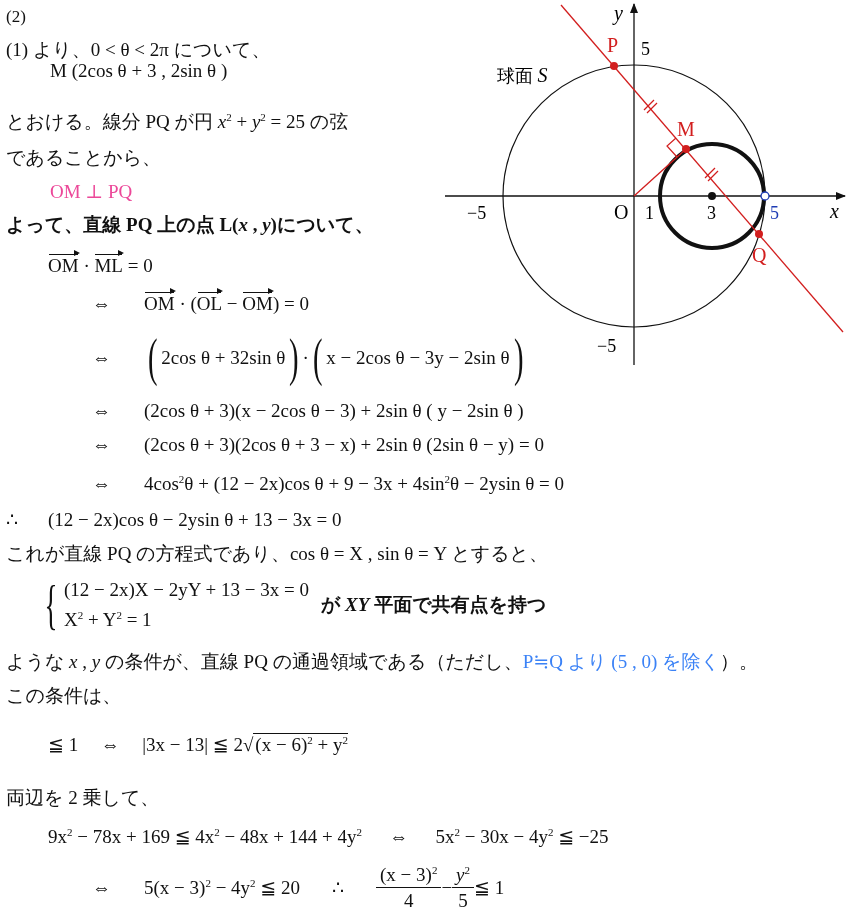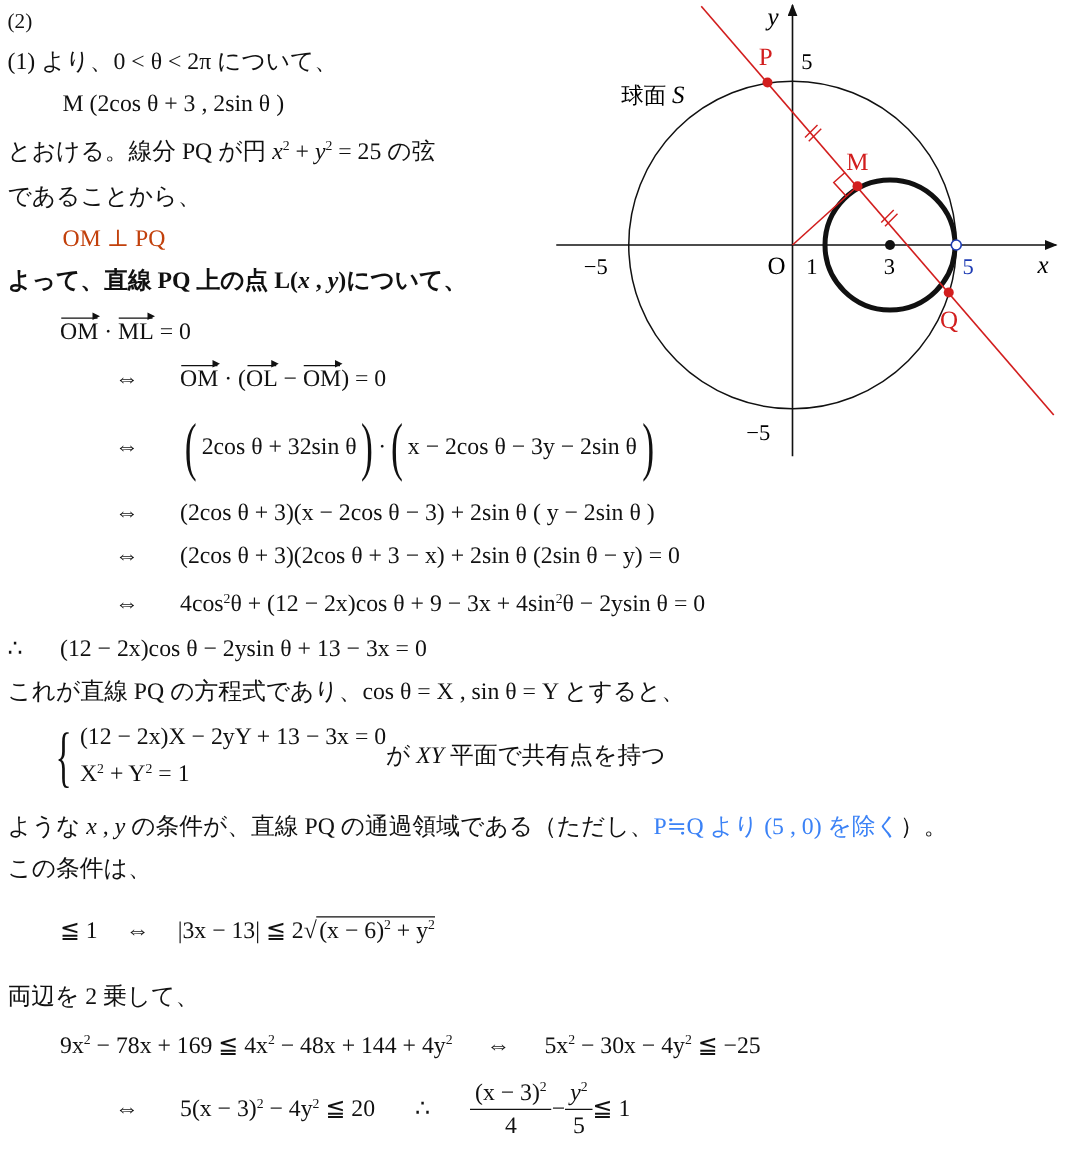--- a/index.html
+++ b/index.html
@@ -1,21 +1,21 @@
 <!DOCTYPE html>
 <html><head>
 <meta charset="utf-8">
 <style>
   html, body { margin:0; padding:0; background:#ffffff; }
   body { width:859px; height:921px; position:relative; overflow:hidden;
          font-family: "Liberation Serif", "DejaVu Serif", serif; color:#111; }
   .line { position:absolute; left:0; white-space:nowrap; font-size:19px; line-height:26px; }
   .m { font-family: "Liberation Serif", "DejaVu Serif", serif; }
   .i { font-style: italic; }
-  .red { color:#c2410c; }
+  .red { color:#ec4899; }
   .blue { color:#3b82f6; }
   sup { font-size:11px; vertical-align: 7px; line-height:0; }
   .vec { position:relative; display:inline-block; }
   .vec::before { content:""; position:absolute; left:1px; right:1px; top:1px; border-top:1.3px solid #111; }
   .vec::after { content:""; position:absolute; right:-1px; top:-3px; width:0; height:0;
                 border-left:6px solid #111; border-top:3.5px solid transparent; border-bottom:3.5px solid transparent; }
   .iff { display:inline-block; width:52px; }
   .mat { display:inline-flex; align-items:center; vertical-align:middle; }
   .paren { font-size:52px; line-height:52px; font-weight:100; transform:scaleX(0.55); display:inline-block; }
   .col { display:inline-flex; flex-direction:row; align-items:center; line-height:28px; }
@@ -28,21 +28,21 @@
 </style>
 </head>
 <body>
 
 <div class="line" style="top:4px;left:6px;font-size:17px;">(2)</div>
 
 <div class="line" style="top:37px;left:6px;">
   <span>(1) より、</span><span class="m">0 &lt; θ &lt; 2π</span><span> について、</span>
 </div>
 
-<div class="line" style="top:71px;left:50px;">
+<div class="line" style="top:58px;left:50px;">
   <span>M</span>
   <span class="m">(2cos θ + 3 , 2sin θ )</span>
 </div>
 
 <div class="line" style="top:109px;left:6px;">
   <span>とおける。線分 PQ が円 </span><span class="i">x</span><sup>2</sup><span> + </span><span class="i">y</span><sup>2</sup><span> = 25 の弦</span>
 </div>
 
 <div class="line" style="top:145px;left:6px;">であることから、</div>
 
@@ -100,21 +100,21 @@
 <div class="line" style="top:541px;left:6px;">
   <span>これが直線 PQ の方程式であり、</span><span>cos θ = X , sin θ = Y</span><span> とすると、</span>
 </div>
 
 <div class="line" style="top:574px;left:38px;height:62px;display:flex;align-items:center;">
   <span class="brace">{</span>
   <span style="display:inline-flex;flex-direction:column;line-height:30px;">
     <span>(12 − 2x)X − 2yY + 13 − 3x = 0</span>
     <span><span>X</span><sup>2</sup><span> + Y</span><sup>2</sup><span> = 1</span></span>
   </span>
-  <span style="margin-left:0;"><span>が </span><span class="i">XY</span><span> 平面で共有点を持つ</span></span>
+  <span style="margin-left:12px;font-weight:bold;"><span>が </span><span class="i">XY</span><span> 平面で共有点を持つ</span></span>
 </div>
 
 <div class="line" style="top:649px;left:6px;">
   <span>ような </span><span class="i">x</span><span> , </span><span class="i">y</span><span> の条件が、直線 PQ の通過領域である（ただし、</span><span class="blue">P≒Q より (5 , 0) を除く</span><span>）。</span>
 </div>
 
 <div class="line" style="top:683px;left:6px;">この条件は、</div>
 
 <div class="line" style="top:715px;left:48px;height:60px;display:flex;align-items:center;">
   <span> ≦ 1</span>

